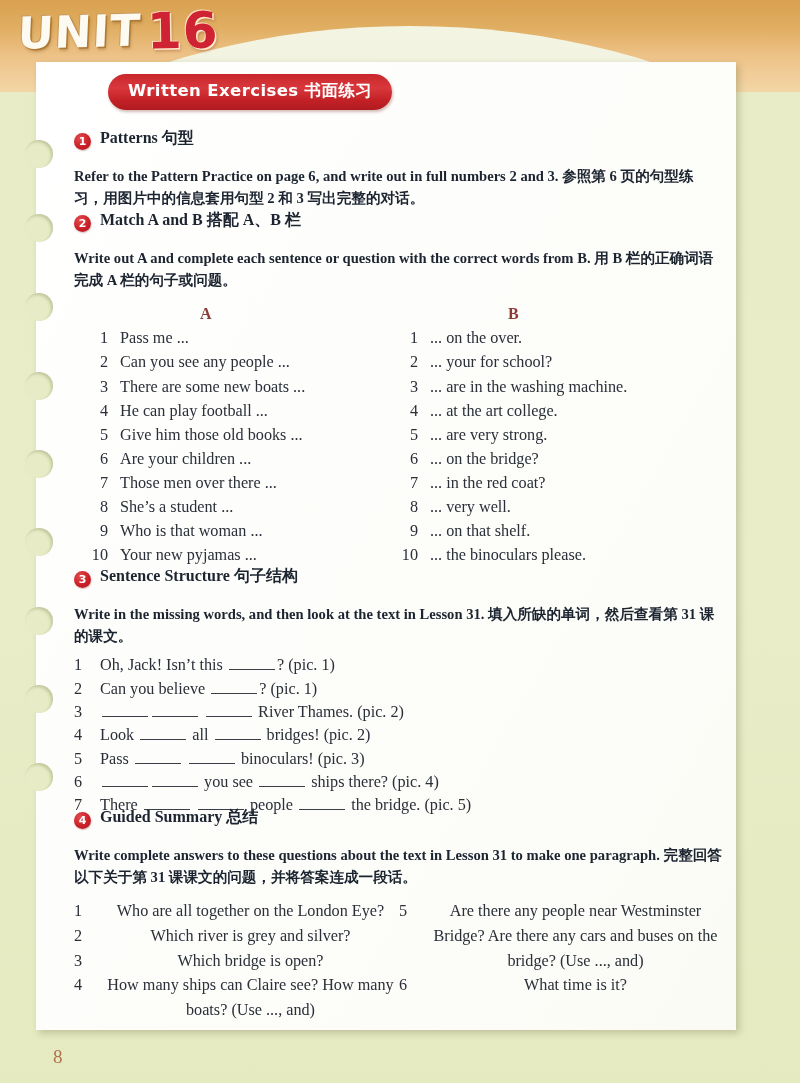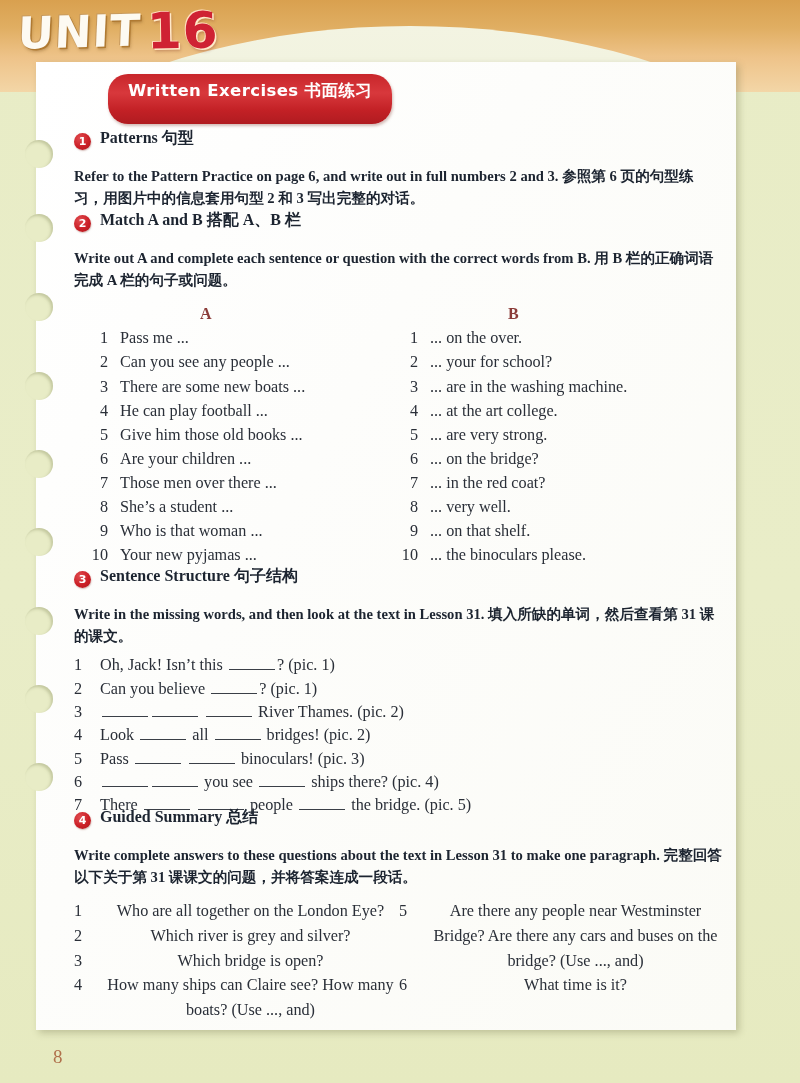--- a/index.html
+++ b/index.html
@@ -99,21 +99,21 @@
     position: absolute;
     left: 38px; top: 0;
     width: 648px;
     z-index: 4;
   }
 
   
   #exercise-badge {
     position: absolute;
     left: 34px; top: 12px;
-    padding: 6px 20px 22px 20px;
+    padding: 6px 20px 8px 20px;
     border-radius: 20px;
     background: linear-gradient(180deg, #c8262b 0%, #d8383c 38%, #c32126 72%, #b01b20 100%);
     color: #ffffff;
     font-family: "DejaVu Sans", sans-serif;
     font-weight: bold;
     font-size: 16.5px;
     letter-spacing: .4px;
     box-shadow: 1px 2px 3px rgba(130,60,50,.35);
     white-space: nowrap;
   }

